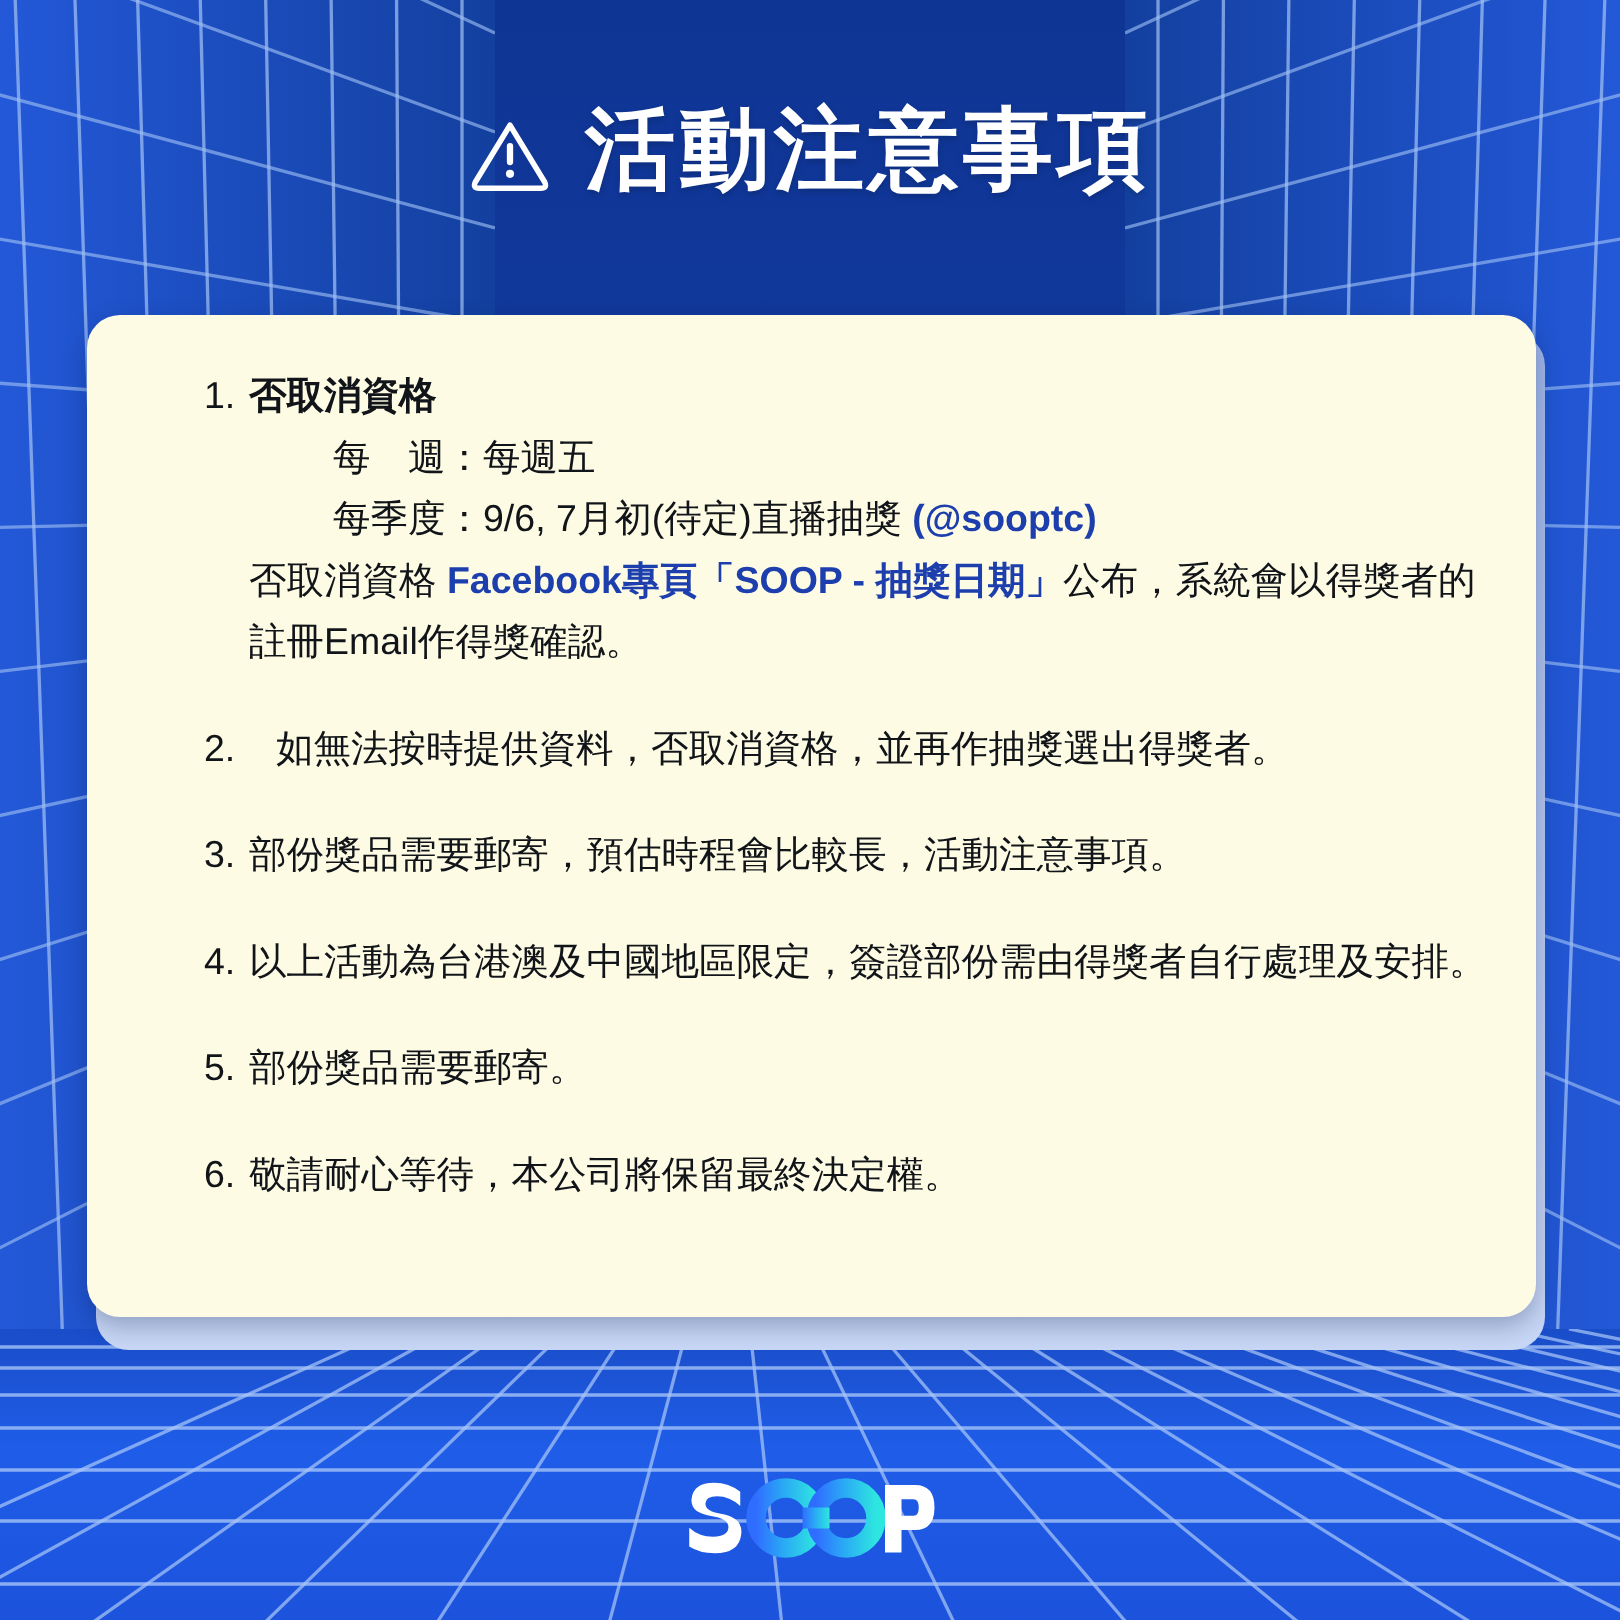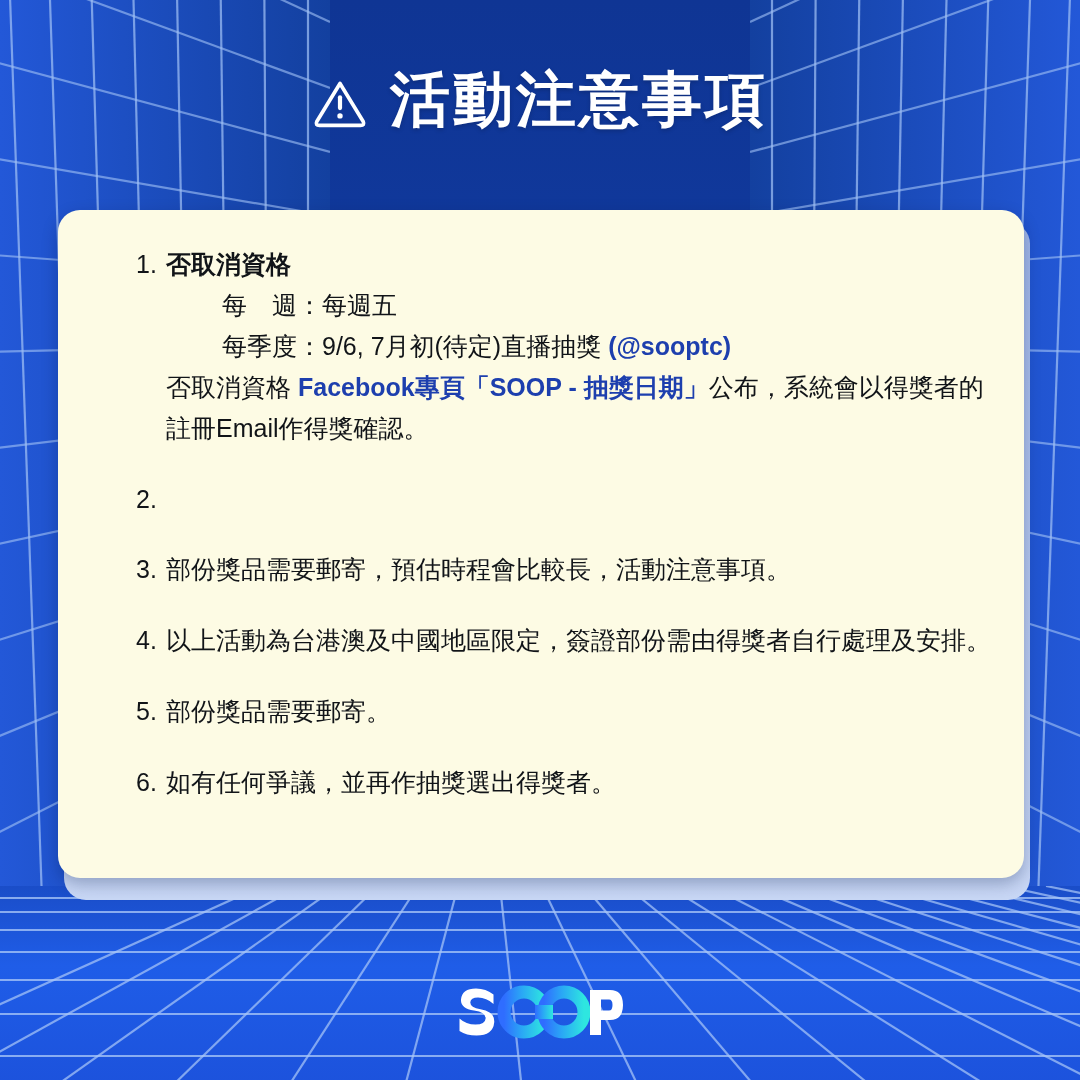--- a/index.html
+++ b/index.html
@@ -304,20 +304,21 @@
               <div class="line bold">否取消資格</div>
               <div class="line ind1"><span class="lbl">每　週：</span><span>每週五</span></div>
               <div class="line ind1"><span class="lbl">每季度：</span><span>9/6, 7月初(待定)直播抽獎</span>&nbsp;<span class="blue">(@sooptc)</span></div>
               <div class="line wrapline"><span>否取消資格 </span><span class="blue">Facebook專頁「SOOP - 抽獎日期」</span><span>公布，系統會以得獎者的註冊Email作得獎確認。</span></div>
             </div>
           </li>
 
           <li class="notice-item">
             <span class="num">2.</span>
             <div class="body-col">
+              <div class="line" style="padding-left:18px">如無法按時提供資料，否取消資格，並再作抽獎選出得獎者。</div>
             </div>
           </li>
 
           <li class="notice-item">
             <span class="num">3.</span>
             <div class="body-col">
               <div class="line">部份獎品需要郵寄，預估時程會比較長，活動注意事項。</div>
             </div>
           </li>
 
@@ -331,21 +332,21 @@
           <li class="notice-item">
             <span class="num">5.</span>
             <div class="body-col">
               <div class="line">部份獎品需要郵寄。</div>
             </div>
           </li>
 
           <li class="notice-item">
             <span class="num">6.</span>
             <div class="body-col">
-              <div class="line">如有任何爭議，並再作抽獎選出得獎者。</div>
+              <div class="line">敬請耐心等待，本公司將保留最終決定權。</div>
             </div>
           </li>
 
         </ul>
       </div>
     </div>
   </div>
 
   <div class="logo">
     <svg width="170" height="64" viewBox="0 0 170 64" xmlns="http://www.w3.org/2000/svg">

